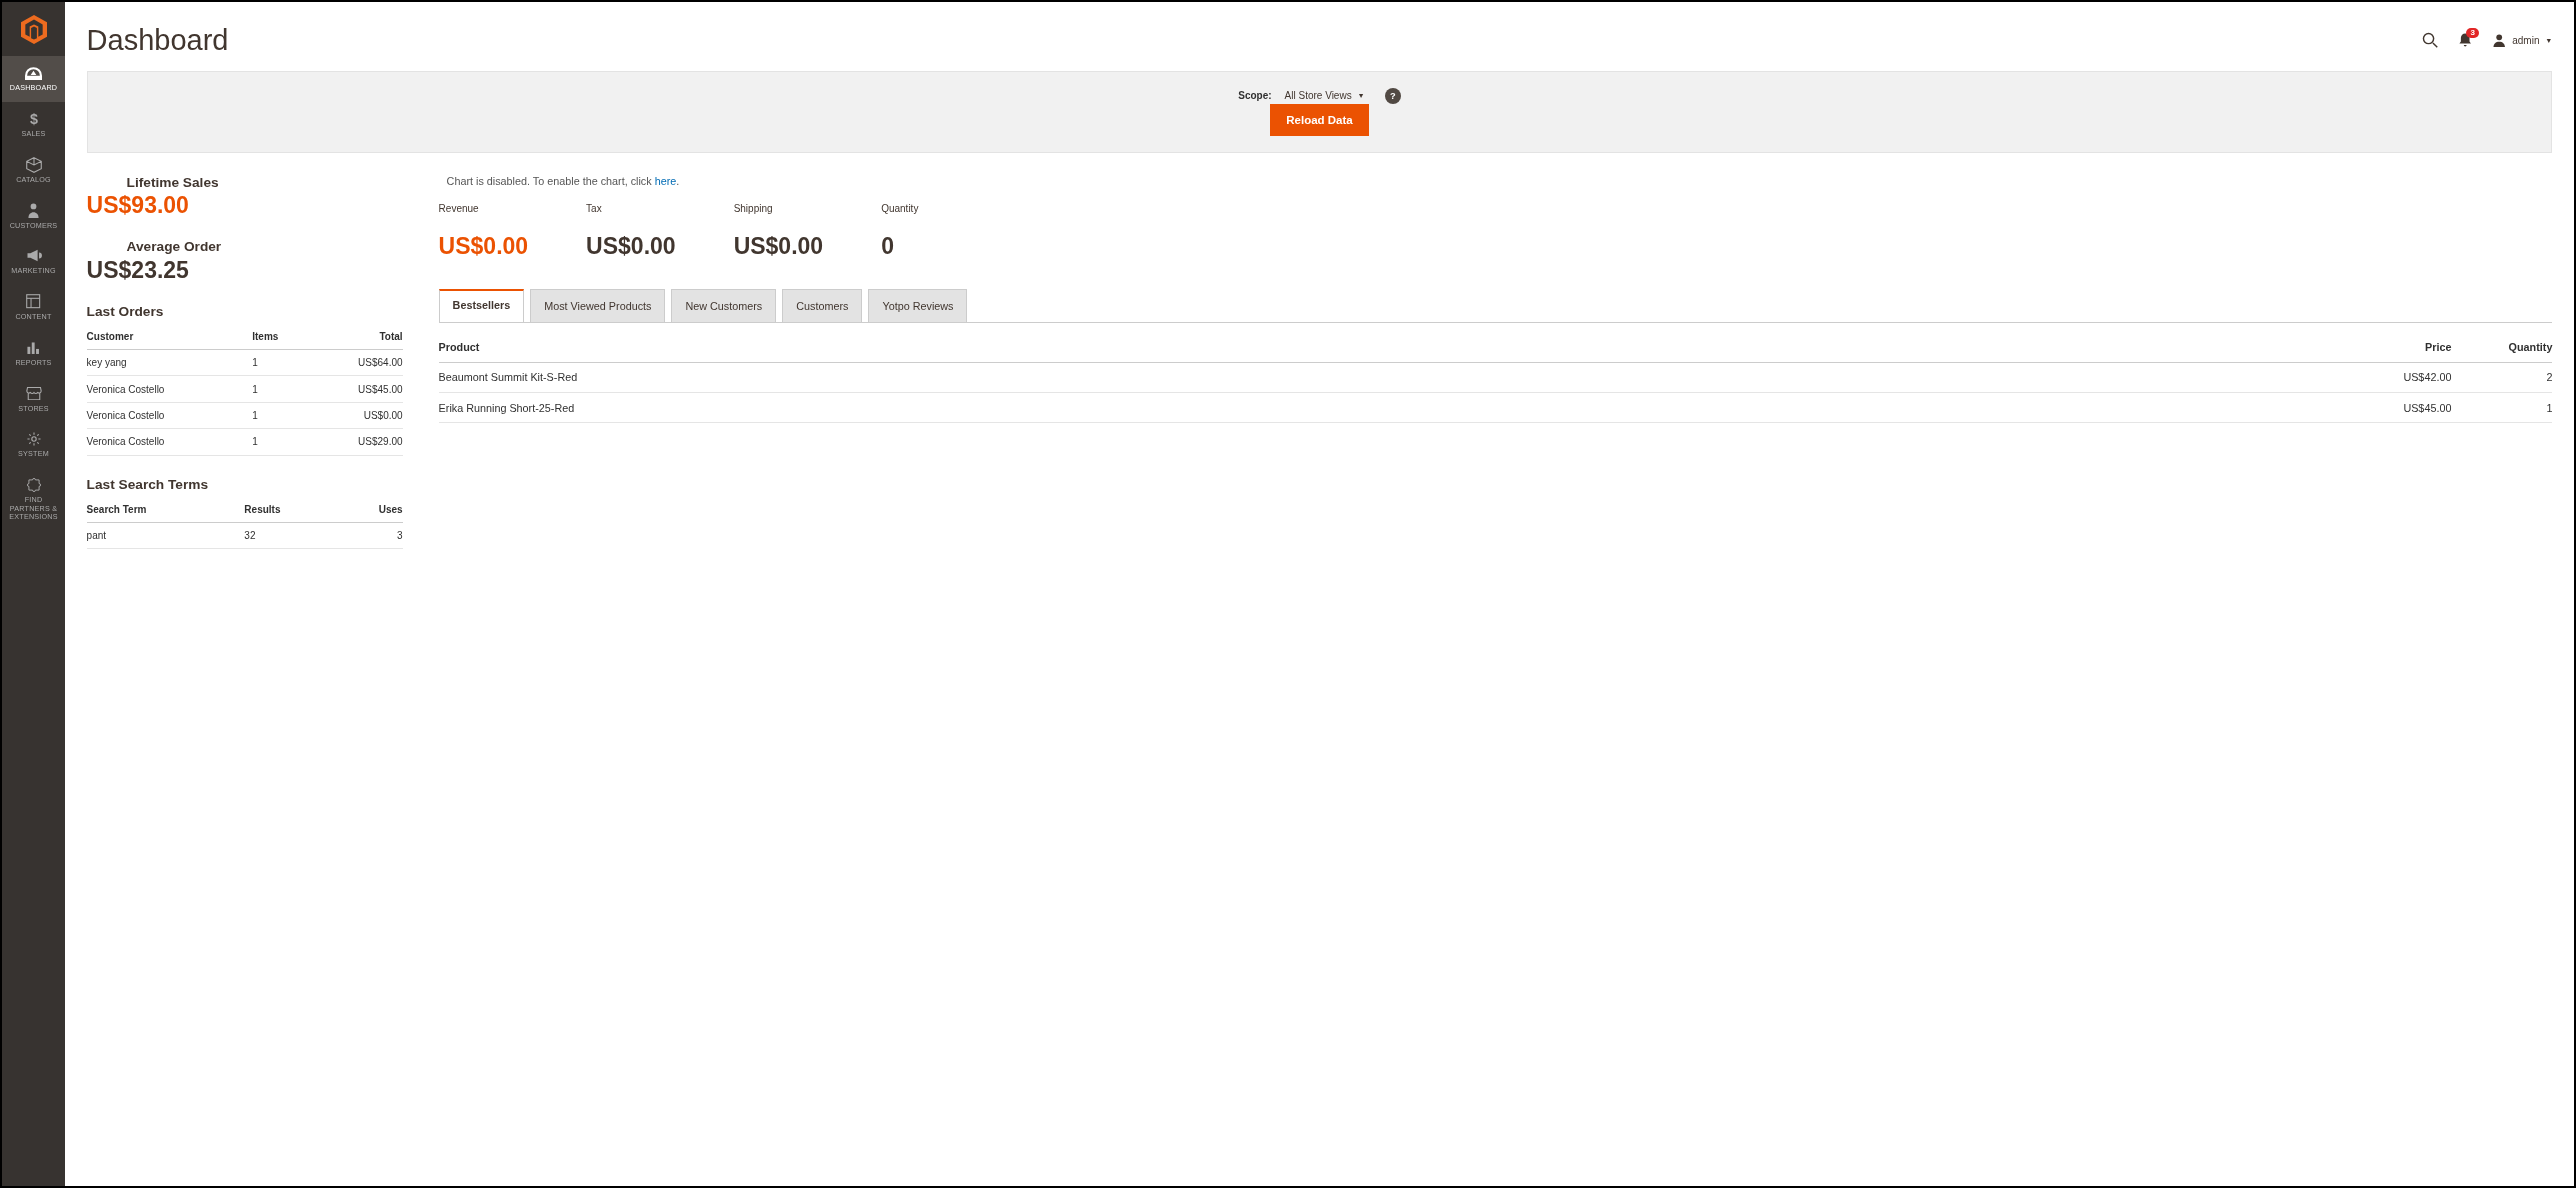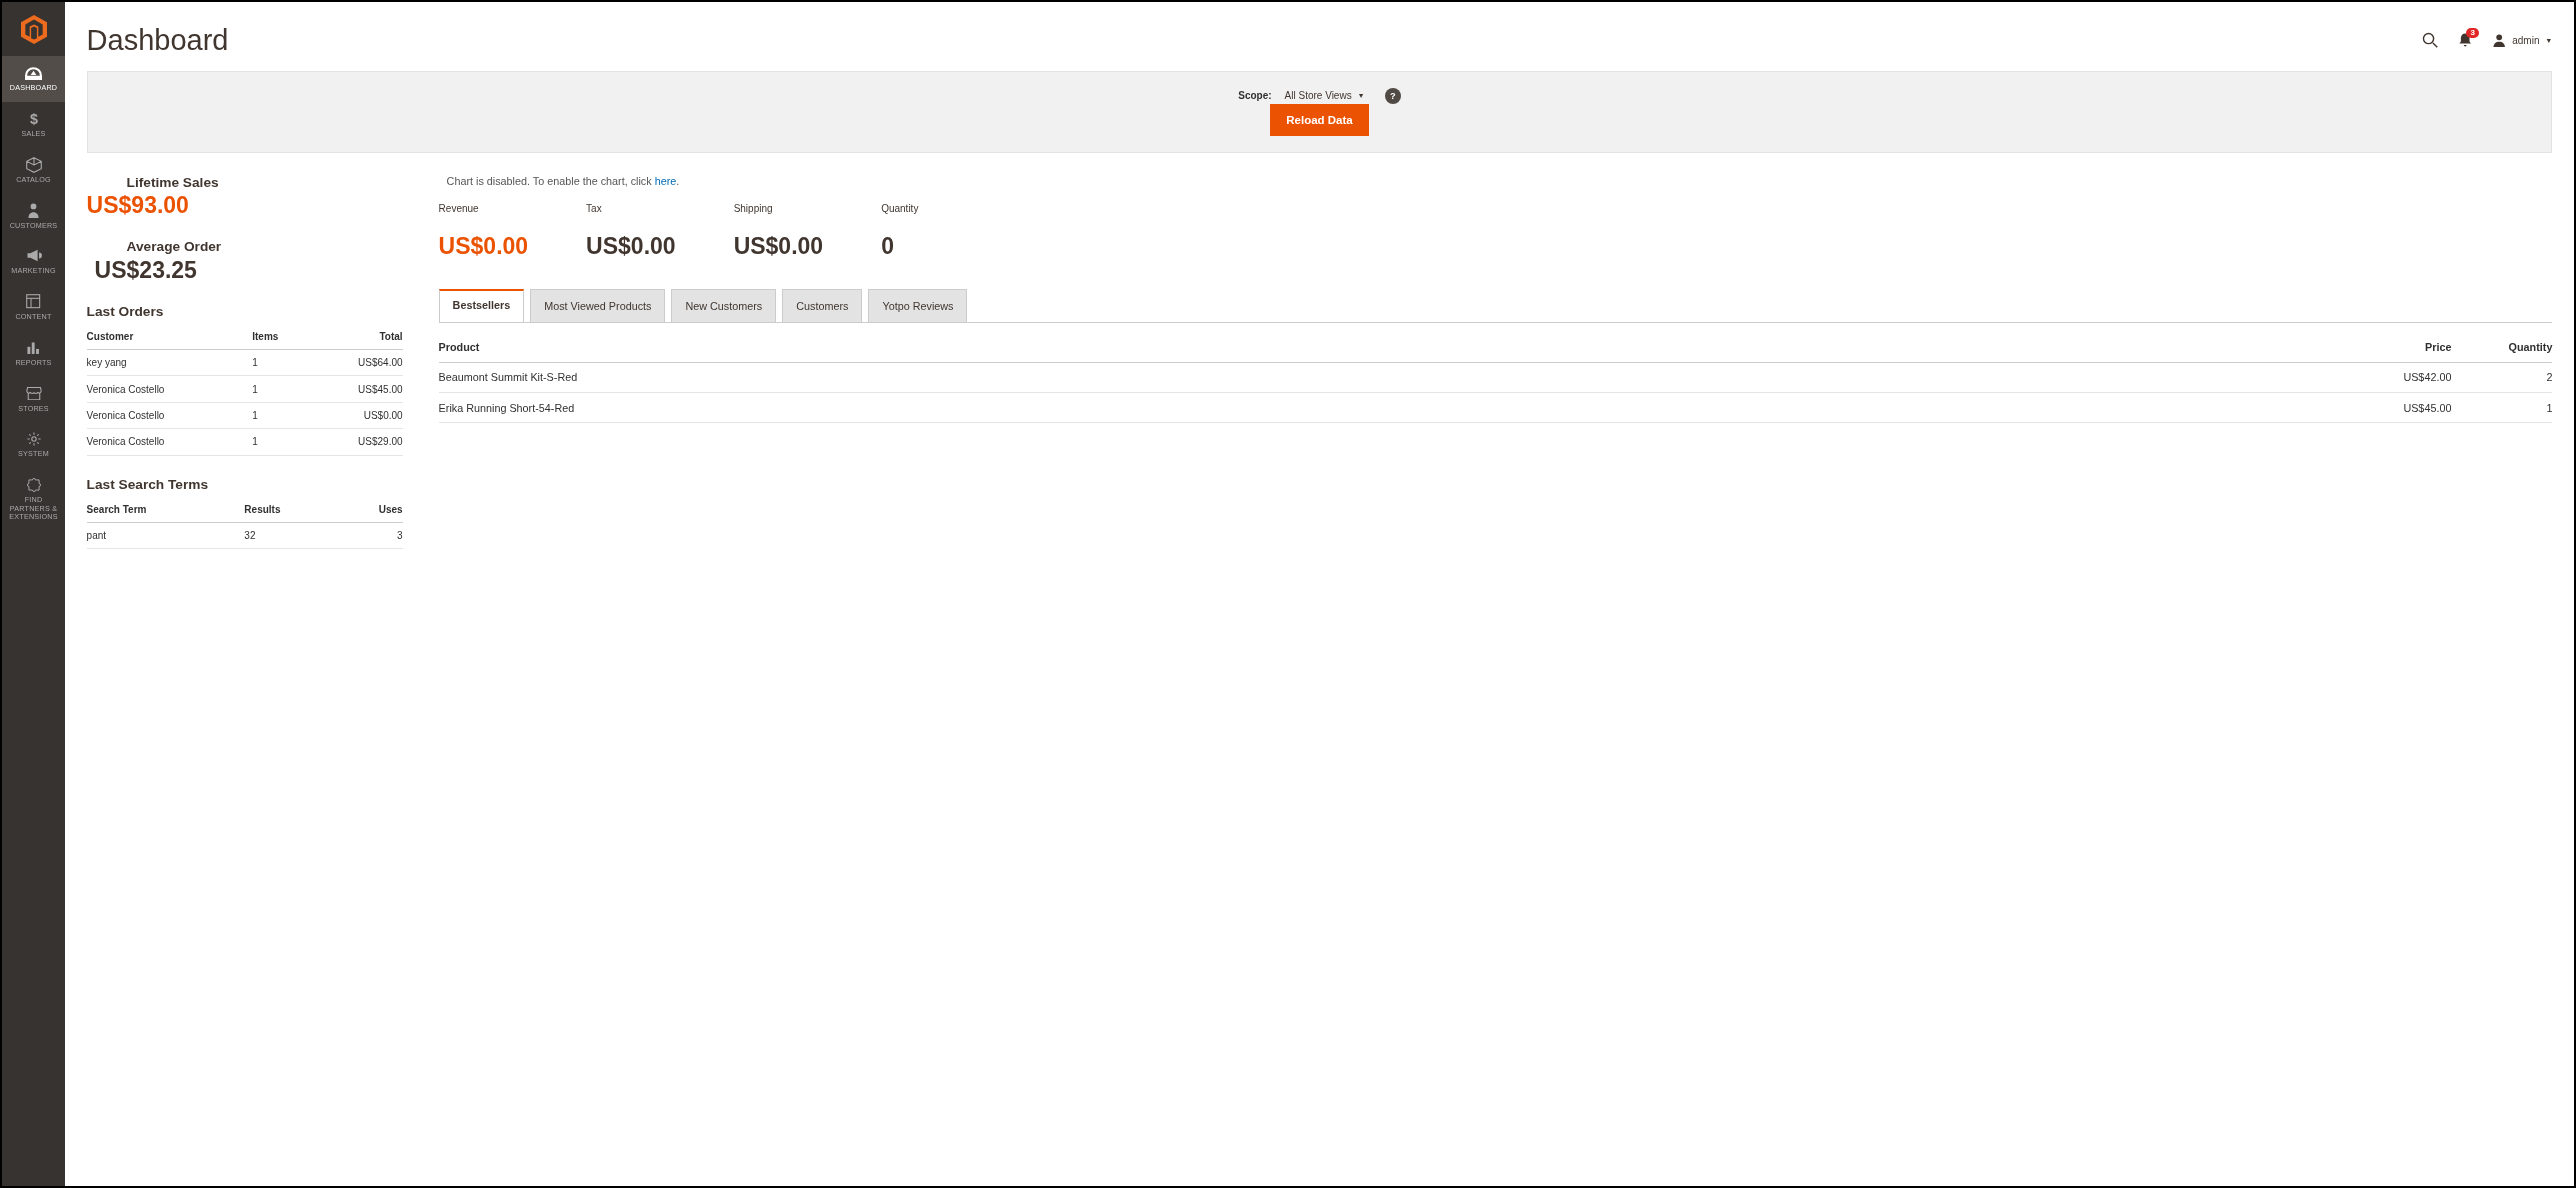--- a/index.html
+++ b/index.html
@@ -35,21 +35,21 @@
 
 
 .content { display: flex; gap: 36px; }
 .col-left { width: 316px; }
 .col-right { flex: 1; }
 
 .stat-block { margin-bottom: 20px; }
 .stat-title { font-size: 13.7px; font-weight: 700; color: #41362f; margin-bottom: 2.9px; margin-left: 40px; }
 .stat-value { font-size: 23px; font-weight: 700; }
 .stat-value.orange { color: #eb5202; }
-.stat-value.dark { color: #41362f; margin-left: 8px; }
+.stat-value.dark { color: #41362f; }
 
 .table { width: 100%; border-collapse: collapse; }
 .table th { text-align: left; font-weight: 700; font-size: 10px; padding: 7.2px 0; border-bottom: 0.7px solid #ccc; }
 .table th.num, .table td.num { text-align: right; }
 .table td { padding: 7.2px 0; border-bottom: 0.7px solid #e5e5e5; font-size: 10px; }
 .section-title { font-size: 13.7px; font-weight: 700; color: #41362f; margin-bottom: 4.3px; margin-top: 7.2px; }
 
 .chart-note { font-size: 10.8px; color: #555; margin-bottom: 16px; padding-left: 8px; }
 .chart-note a { color: #006bb4; text-decoration: none; }
 
@@ -318,21 +318,21 @@
               <th class="num" style="width:101px">Quantity</th>
             </tr>
           </thead>
           <tbody>
             <tr>
               <td>Beaumont Summit Kit-S-Red</td>
               <td class="num">US$42.00</td>
               <td class="num">2</td>
             </tr>
             <tr>
-              <td>Erika Running Short-54-Red</td>
+              <td>Erika Running Short-25-Red</td>
               <td class="num">US$45.00</td>
               <td class="num">1</td>
             </tr>
           </tbody>
         </table>
       </div>
     </div>
   </div>
 </div>
 

